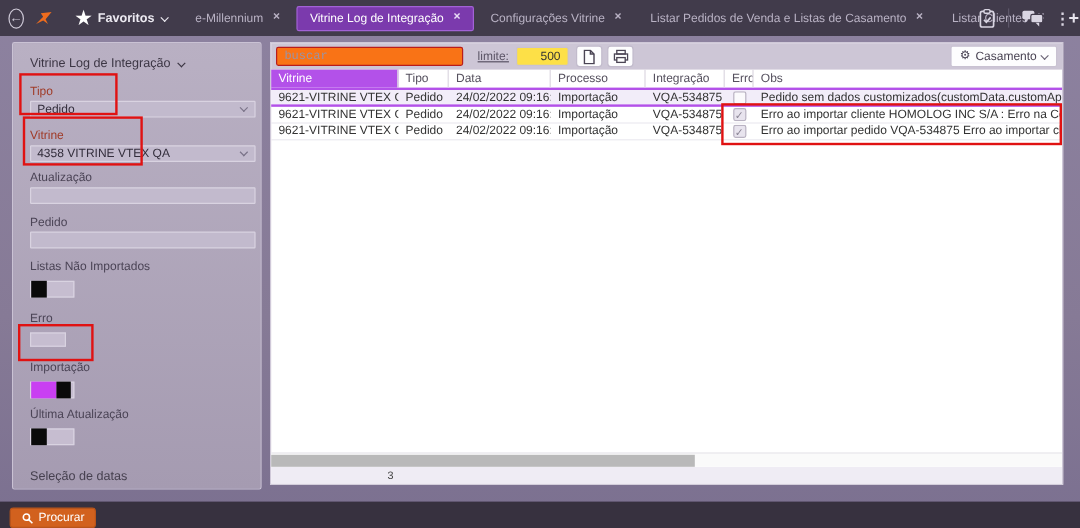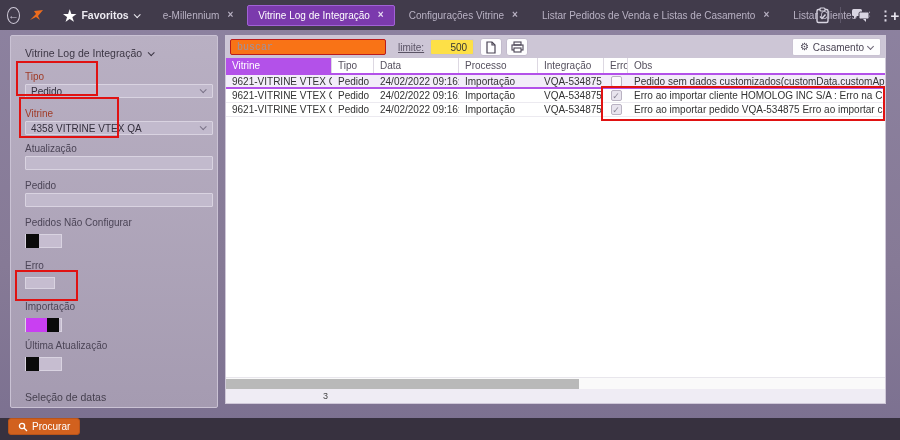--- a/index.html
+++ b/index.html
@@ -88,21 +88,21 @@
   .cbox.checked { background:#e8e4ee; }
 
   .spacer { flex:1; }
   .hscroll { height:12px; background:#fafafa; border-top:1px solid #e8e6ec; position:relative; }
   .hthumb { position:absolute; left:0; top:1px; width:353px; height:10px; background:#b9b9b9; cursor:grab; }
   .tfooter { height:14px; background:#efecf4; font-size:9px; color:#444; display:flex;
              align-items:center; padding-left:97px; }
 
   
   .bottombar { position:absolute; left:0; top:418px; width:900px; height:22px; background:#37313f;
-               display:flex; align-items:flex-start; }
+               display:flex; align-items:flex-end; }
   .procurar { margin-left:8px; height:17px; background:#d2611e; border:1px solid #b9541a; border-radius:3px;
               color:#fff; font-size:10px; display:flex; align-items:center; gap:4px; padding:0 9px;
               cursor:pointer; font-family:inherit; }
 
   
   .anno { position:absolute; border:2px solid #e01212; pointer-events:none; z-index:50; }
   .anno-tipo { left:16px; top:61px; width:82px; height:35px; }
   .anno-vitrine { left:19px; top:97px; width:100px; height:41px; }
   .anno-importacao { left:15px; top:270px; width:63px; height:31px; }
   .anno-rows { left:601px; top:86px; width:284px; height:35px; }
@@ -192,21 +192,21 @@
       <span>4358 VITRINE VTEX QA</span>
       <span class="chev"></span>
     </div>
     <div class="gap8"></div>
     <div class="sb-label">Atualização</div>
     <div class="sb-input"></div>
     <div class="gap10"></div>
     <div class="sb-label">Pedido</div>
     <div class="sb-input"></div>
     <div class="gap10"></div>
-    <div class="sb-label">Pedidos Não Configurar</div>
+    <div class="sb-label">Listas Não Importados</div>
     <div class="gap4"></div>
     <div class="toggle">
         <span class="knob"></span>
       </div>
     <div class="gap12"></div>
     <div class="sb-label">Erro</div>
     <div class="gap4"></div>
     <div class="toggle empty"></div>
     <div class="gap12"></div>
     <div class="sb-label">Importação</div>

